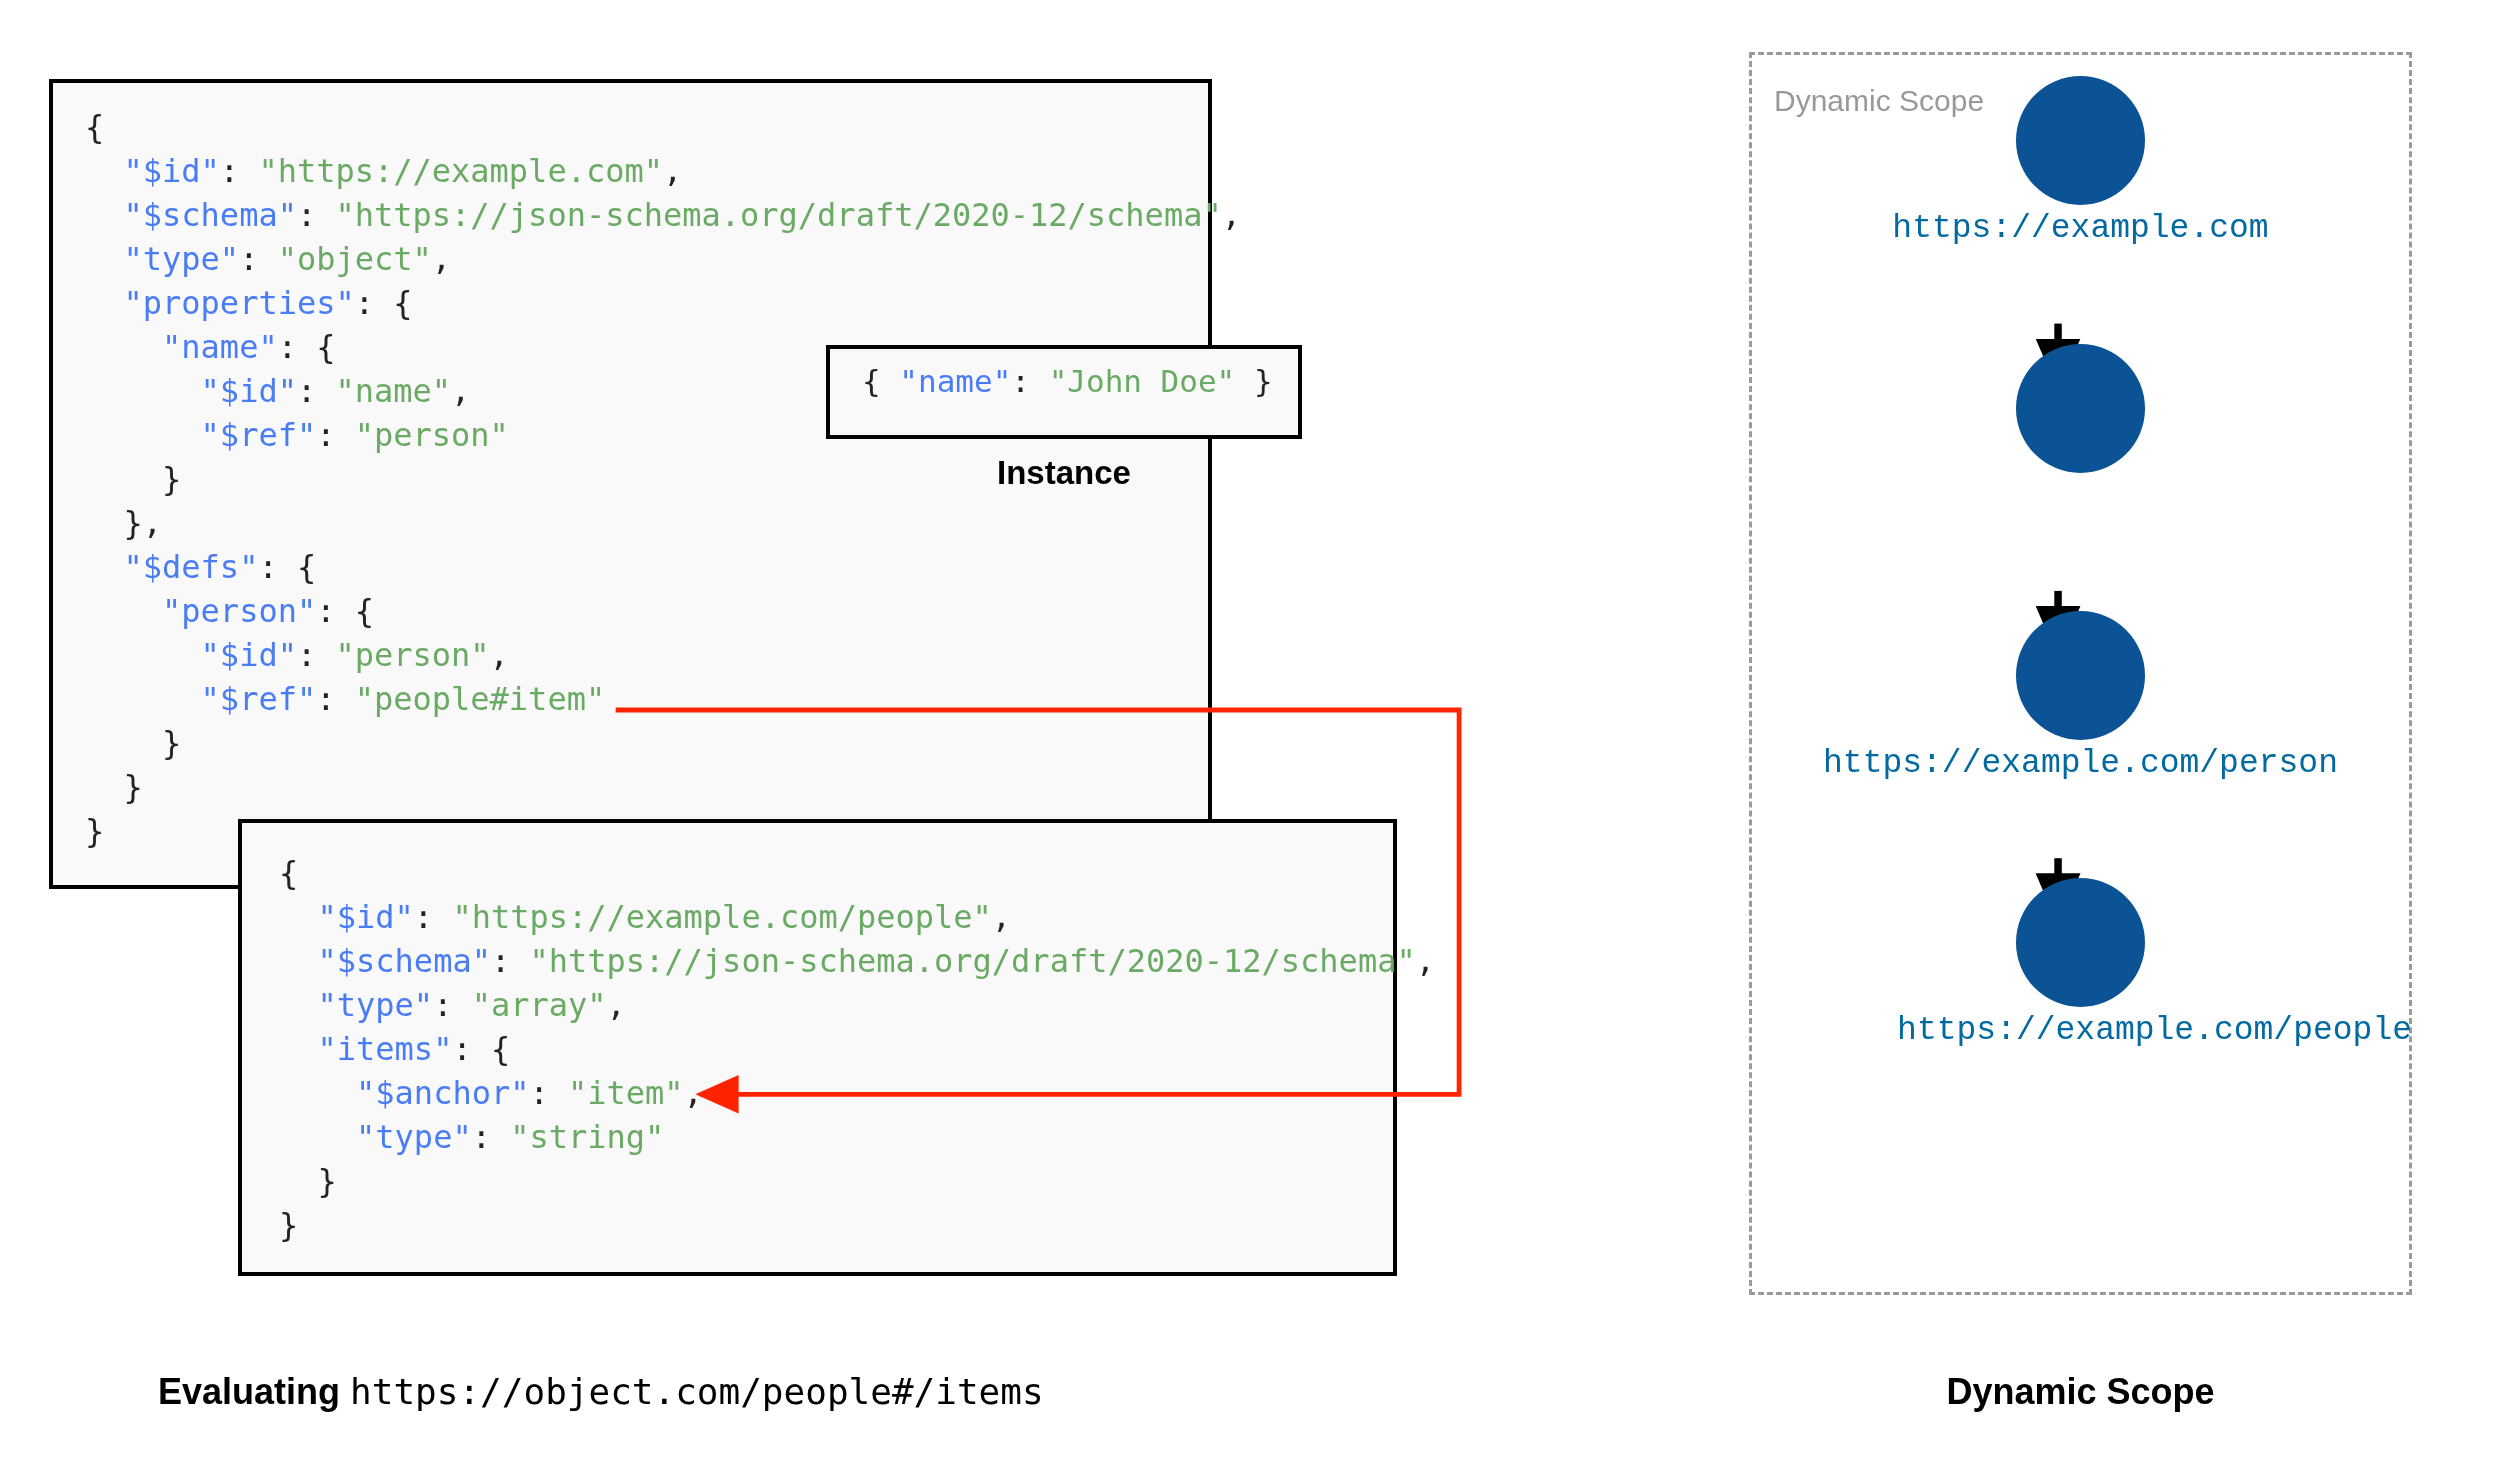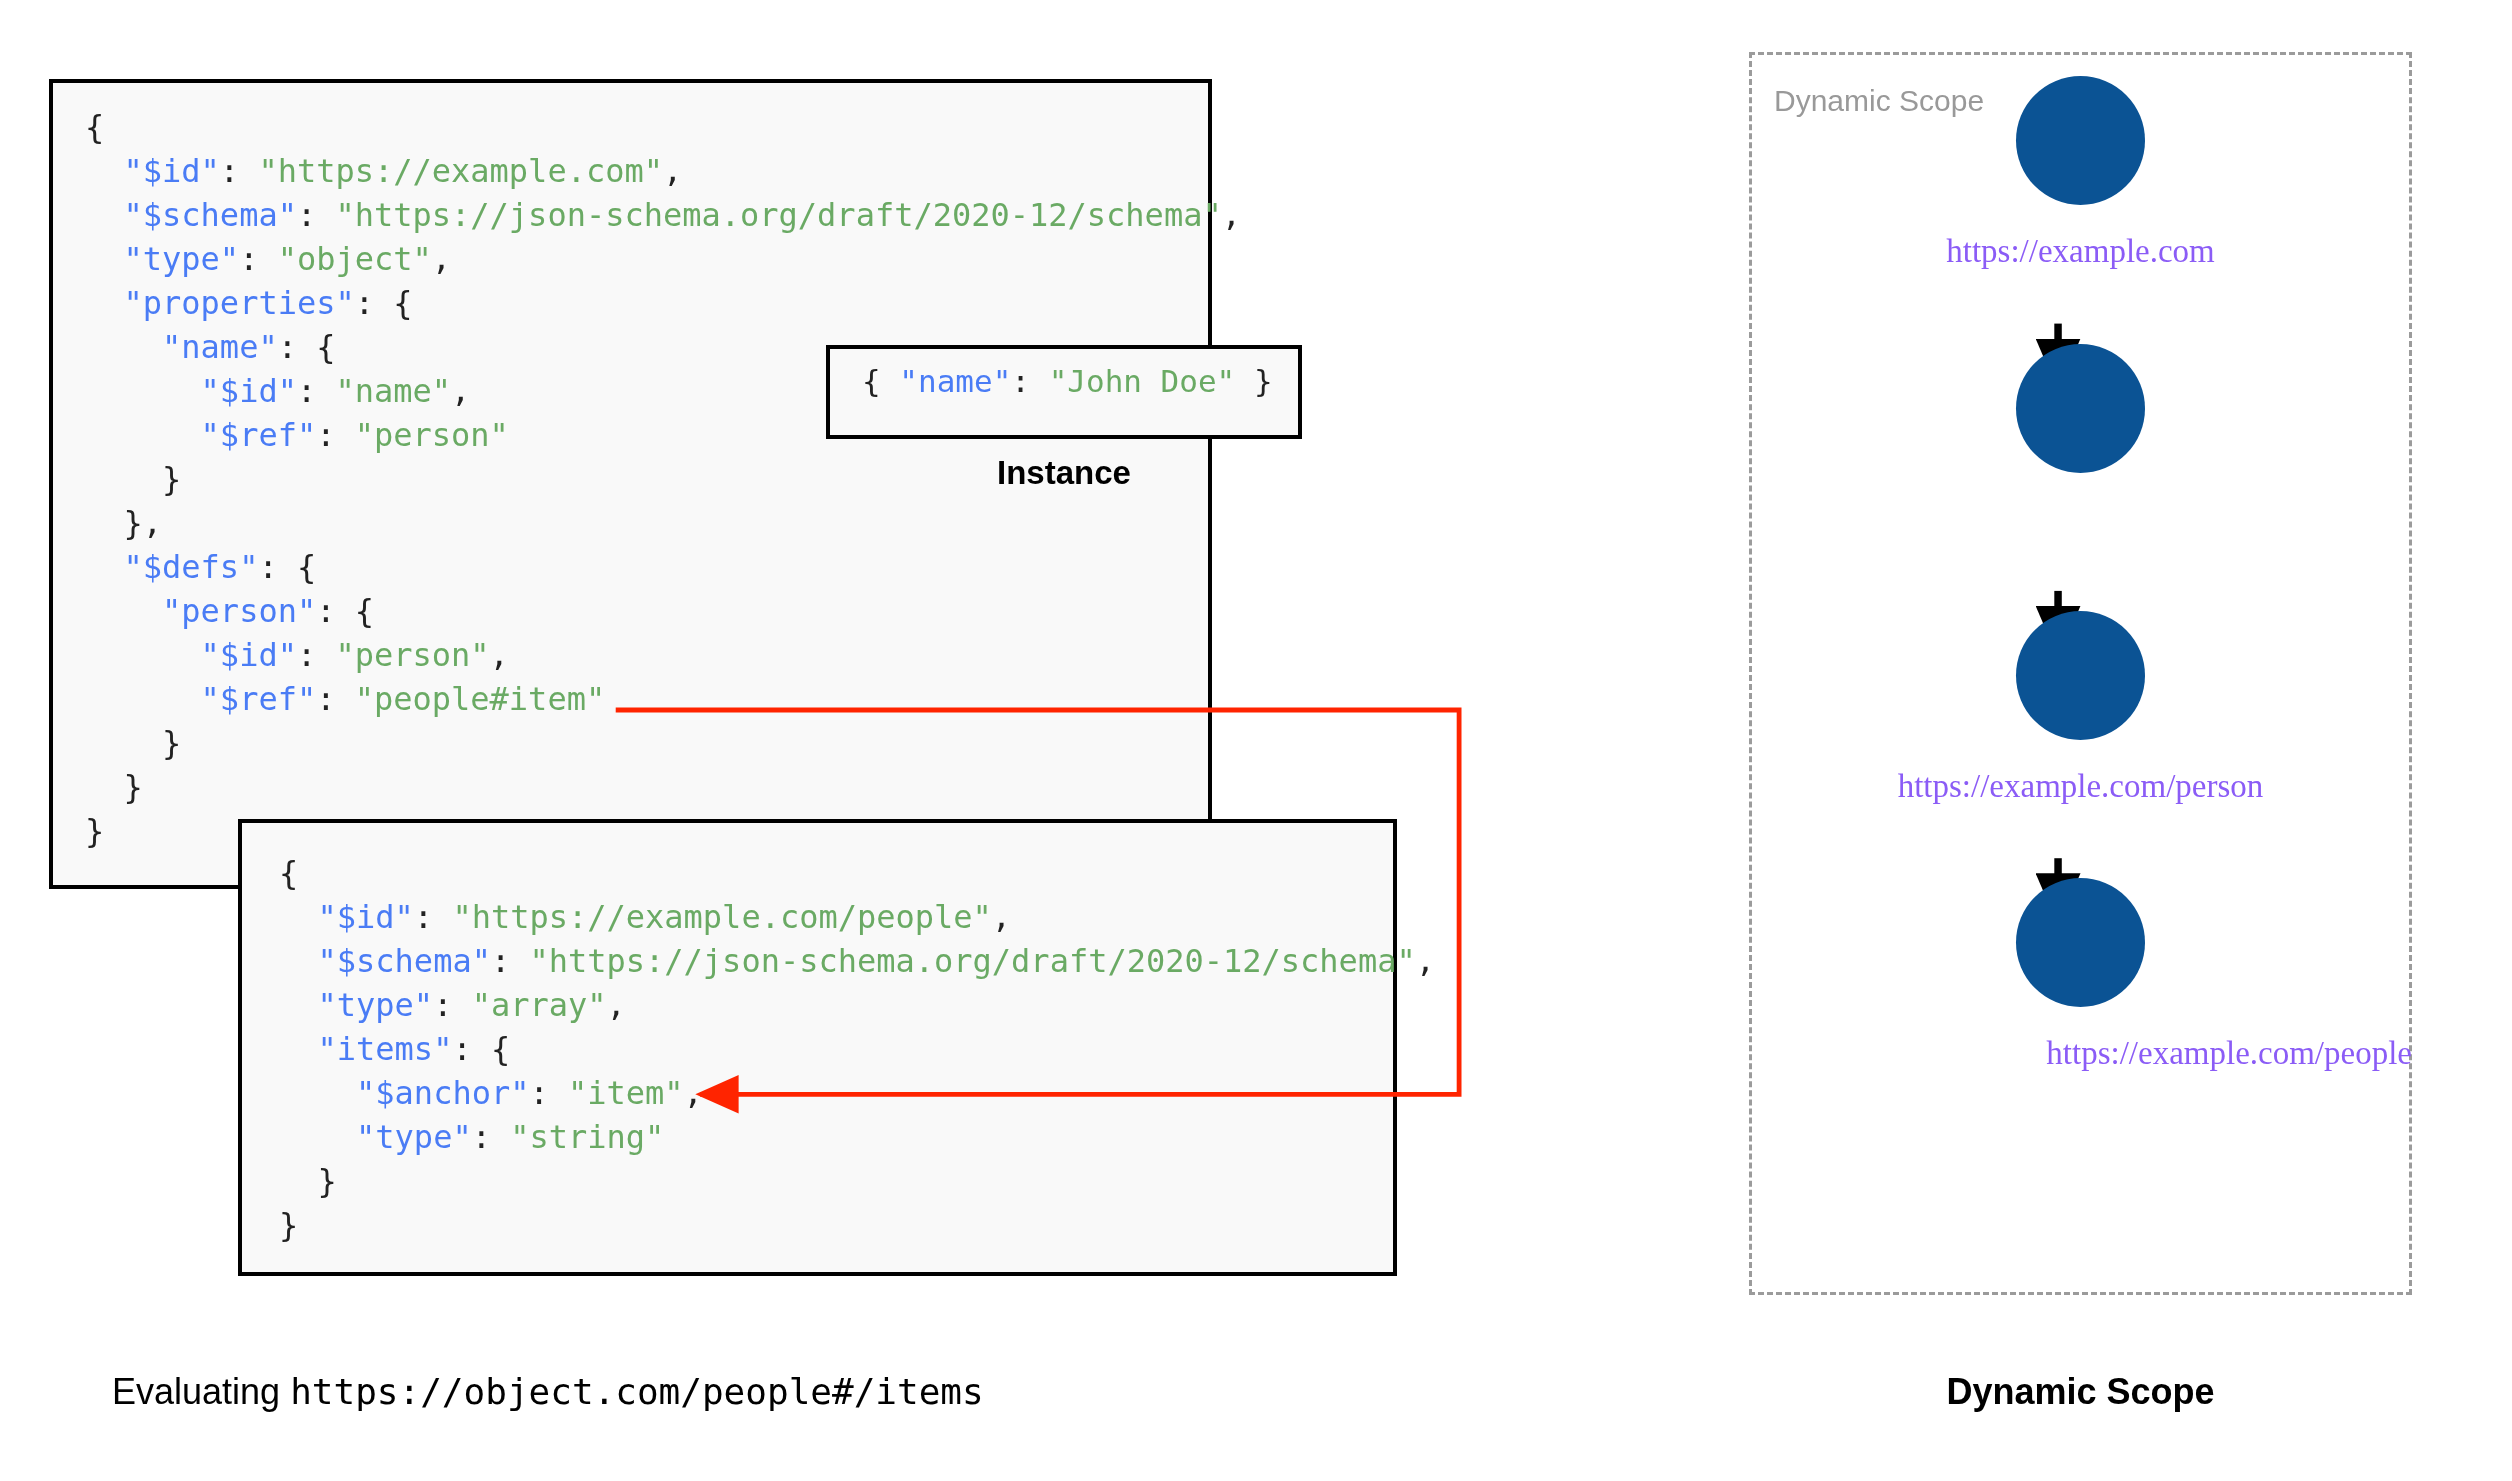--- a/index.html
+++ b/index.html
@@ -78,41 +78,41 @@
     left:1749px; width:663px;
     text-align:center;
     z-index:3;
   }
   .scope-circle{
     width:129px;height:129px;border-radius:50%;
     background:#0b5394;
     margin:0 auto;
   }
   .scope-label{
-    font-family:Liberation Serif, serif;
+    font-family:Liberation Mono, monospace;
     font-size:33px;
-    color:#8b5cf6;
-    margin-top:28px;
+    color:#0369a1;
+    margin-top:5px;
     white-space:nowrap;
   }
   #scope-arrows{
     position:absolute;left:1749px;top:52px;width:663px;height:1243px;
     z-index:3;pointer-events:none;
   }
 
   
   #evaluating-caption{
     position:absolute;
     left:112px; top:1371px;
     font-size:36px;
     color:#000000;
     white-space:nowrap;
     z-index:5;
   }
-  #evaluating-caption .lbl{font-weight:normal;}
+  #evaluating-caption .lbl{font-weight:bold;margin-left:46px;}
   #evaluating-caption .uri{
     font-family:"DejaVu Sans Mono","Liberation Mono",monospace;
     font-weight:normal;
   }
   #dynamic-scope-caption{
     position:absolute;
     left:1749px; top:1371px; width:663px;
     text-align:center;
     font-size:36px;
     font-weight:bold;

